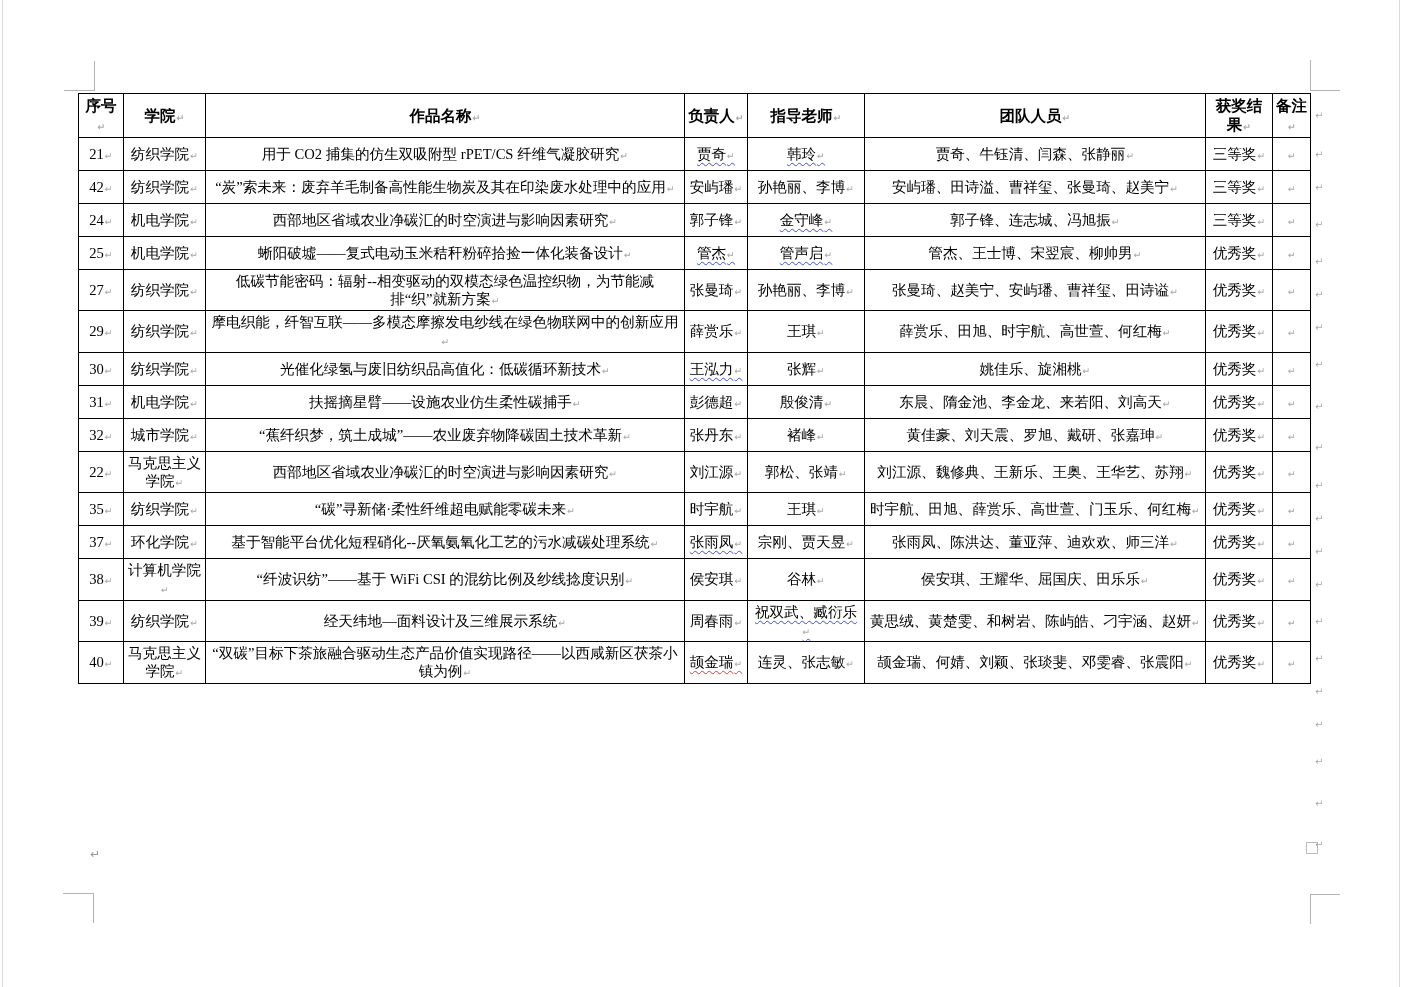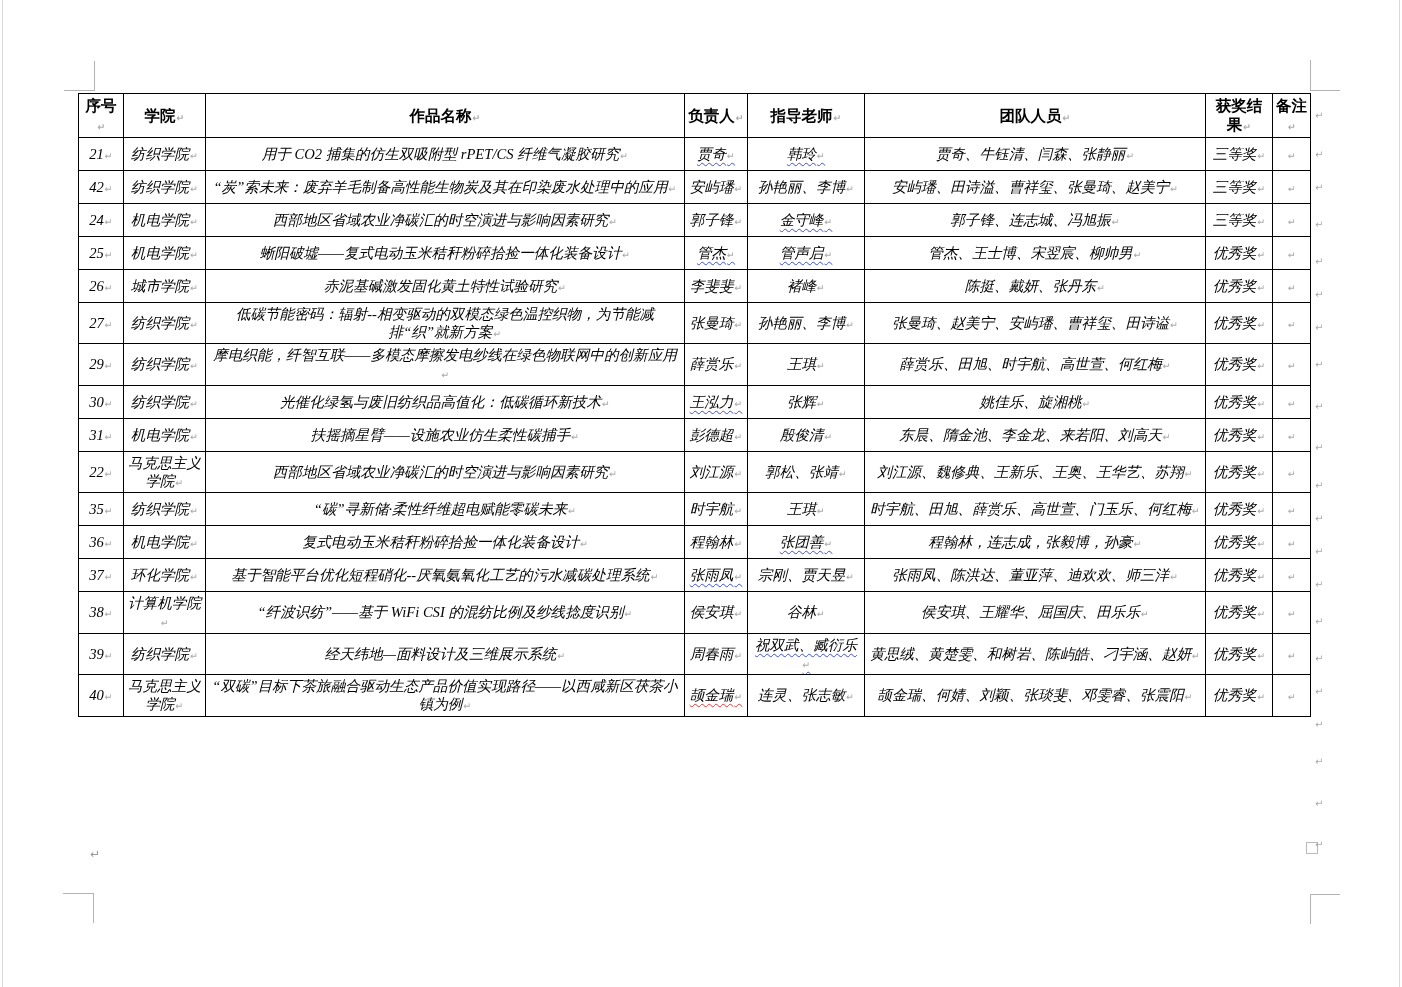--- a/index.html
+++ b/index.html
@@ -22,21 +22,21 @@
     font-size:14.6px;line-height:1.25;
   }
   table.doc td,table.doc th{
     border:1px solid #000;
     text-align:center;vertical-align:middle;
     padding:2px 3px;
     overflow:hidden;
     font-weight:normal;
   }
   table.doc thead th{font-weight:bold;font-size:15.5px;height:36px;}
-  table.doc tbody tr{height:33px;font-style:italic;}
+  table.doc tbody tr{height:33px;}
   
   td .cv::after, th .cv::after{
     content:"\21B5";
     color:#aaa;font-size:9.5px;
     font-family:"DejaVu Sans",sans-serif;
     margin-left:1px;vertical-align:baseline;
   }
   .wavy-blue{text-decoration-line:underline;text-decoration-style:wavy;text-decoration-color:#3b4fd8;text-decoration-thickness:1px;text-underline-offset:3px;}
   .wavy-red{text-decoration-line:underline;text-decoration-style:wavy;text-decoration-color:#d83b3b;text-decoration-thickness:1px;text-underline-offset:3px;}
   .row-end{position:absolute;color:#aaa;font-size:10px;font-family:"DejaVu Sans",sans-serif;}
@@ -120,30 +120,20 @@
         <td><span class="cv">25</span></td>
         <td><span class="cv">机电学院</span></td>
         <td><span class="cv">蜥阳破墟——复式电动玉米秸秆粉碎拾捡一体化装备设计</span></td>
         <td><span class="cv wavy-blue">管杰</span></td>
         <td><span class="cv wavy-blue">管声启</span></td>
         <td><span class="cv">管杰、王士博、宋翌宸、柳帅男</span></td>
         <td><span class="cv">优秀奖</span></td>
         <td><span class="cv"></span></td>
       </tr>
       <tr>
-        <td><span class="cv">26</span></td>
-        <td><span class="cv">城市学院</span></td>
-        <td><span class="cv">赤泥基碱激发固化黄土特性试验研究</span></td>
-        <td><span class="cv">李斐斐</span></td>
-        <td><span class="cv">褚峰</span></td>
-        <td><span class="cv">陈挺、戴妍、张丹东</span></td>
-        <td><span class="cv">优秀奖</span></td>
-        <td><span class="cv"></span></td>
-      </tr>
-      <tr>
         <td><span class="cv">27</span></td>
         <td><span class="cv">纺织学院</span></td>
         <td><span class="cv">低碳节能密码：辐射--相变驱动的双模态绿色温控织物，为节能减排“织”就新方案</span></td>
         <td><span class="cv">张曼琦</span></td>
         <td><span class="cv">孙艳丽、李博</span></td>
         <td><span class="cv">张曼琦、赵美宁、安屿璠、曹祥玺、田诗谥</span></td>
         <td><span class="cv">优秀奖</span></td>
         <td><span class="cv"></span></td>
       </tr>
       <tr>
@@ -170,46 +160,46 @@
         <td><span class="cv">31</span></td>
         <td><span class="cv">机电学院</span></td>
         <td><span class="cv">扶摇摘星臂——设施农业仿生柔性碳捕手</span></td>
         <td><span class="cv">彭德超</span></td>
         <td><span class="cv">殷俊清</span></td>
         <td><span class="cv">东晨、隋金池、李金龙、来若阳、刘高天</span></td>
         <td><span class="cv">优秀奖</span></td>
         <td><span class="cv"></span></td>
       </tr>
       <tr>
+        <td><span class="cv">32</span></td>
+        <td><span class="cv">城市学院</span></td>
+        <td><span class="cv">“蕉纤织梦，筑土成城”——农业废弃物降碳固土技术革新</span></td>
+        <td><span class="cv">张丹东</span></td>
+        <td><span class="cv">褚峰</span></td>
+        <td><span class="cv">黄佳豪、刘天震、罗旭、戴研、张嘉珅</span></td>
+        <td><span class="cv">优秀奖</span></td>
+        <td><span class="cv"></span></td>
+      </tr>
+      <tr>
         <td><span class="cv">22</span></td>
         <td><span class="cv">马克思主义学院</span></td>
         <td><span class="cv">西部地区省域农业净碳汇的时空演进与影响因素研究</span></td>
         <td><span class="cv">刘江源</span></td>
         <td><span class="cv">郭松、张靖</span></td>
         <td><span class="cv">刘江源、魏修典、王新乐、王奥、王华艺、苏翔</span></td>
         <td><span class="cv">优秀奖</span></td>
         <td><span class="cv"></span></td>
       </tr>
       <tr>
         <td><span class="cv">35</span></td>
         <td><span class="cv">纺织学院</span></td>
         <td><span class="cv">“碳”寻新储·柔性纤维超电赋能零碳未来</span></td>
         <td><span class="cv">时宇航</span></td>
         <td><span class="cv">王琪</span></td>
         <td><span class="cv">时宇航、田旭、薛赏乐、高世萱、门玉乐、何红梅</span></td>
-        <td><span class="cv">优秀奖</span></td>
-        <td><span class="cv"></span></td>
-      </tr>
-      <tr>
-        <td><span class="cv">36</span></td>
-        <td><span class="cv">机电学院</span></td>
-        <td><span class="cv">复式电动玉米秸秆粉碎拾捡一体化装备设计</span></td>
-        <td><span class="cv">程翰林</span></td>
-        <td><span class="cv wavy-blue">张团善</span></td>
-        <td><span class="cv">程翰林，连志成，张毅博，孙豪</span></td>
         <td><span class="cv">优秀奖</span></td>
         <td><span class="cv"></span></td>
       </tr>
       <tr>
         <td><span class="cv">37</span></td>
         <td><span class="cv">环化学院</span></td>
         <td><span class="cv">基于智能平台优化短程硝化--厌氧氨氧化工艺的污水减碳处理系统</span></td>
         <td><span class="cv wavy-blue">张雨凤</span></td>
         <td><span class="cv">宗刚、贾天昱</span></td>
         <td><span class="cv">张雨凤、陈洪达、董亚萍、迪欢欢、师三洋</span></td>

